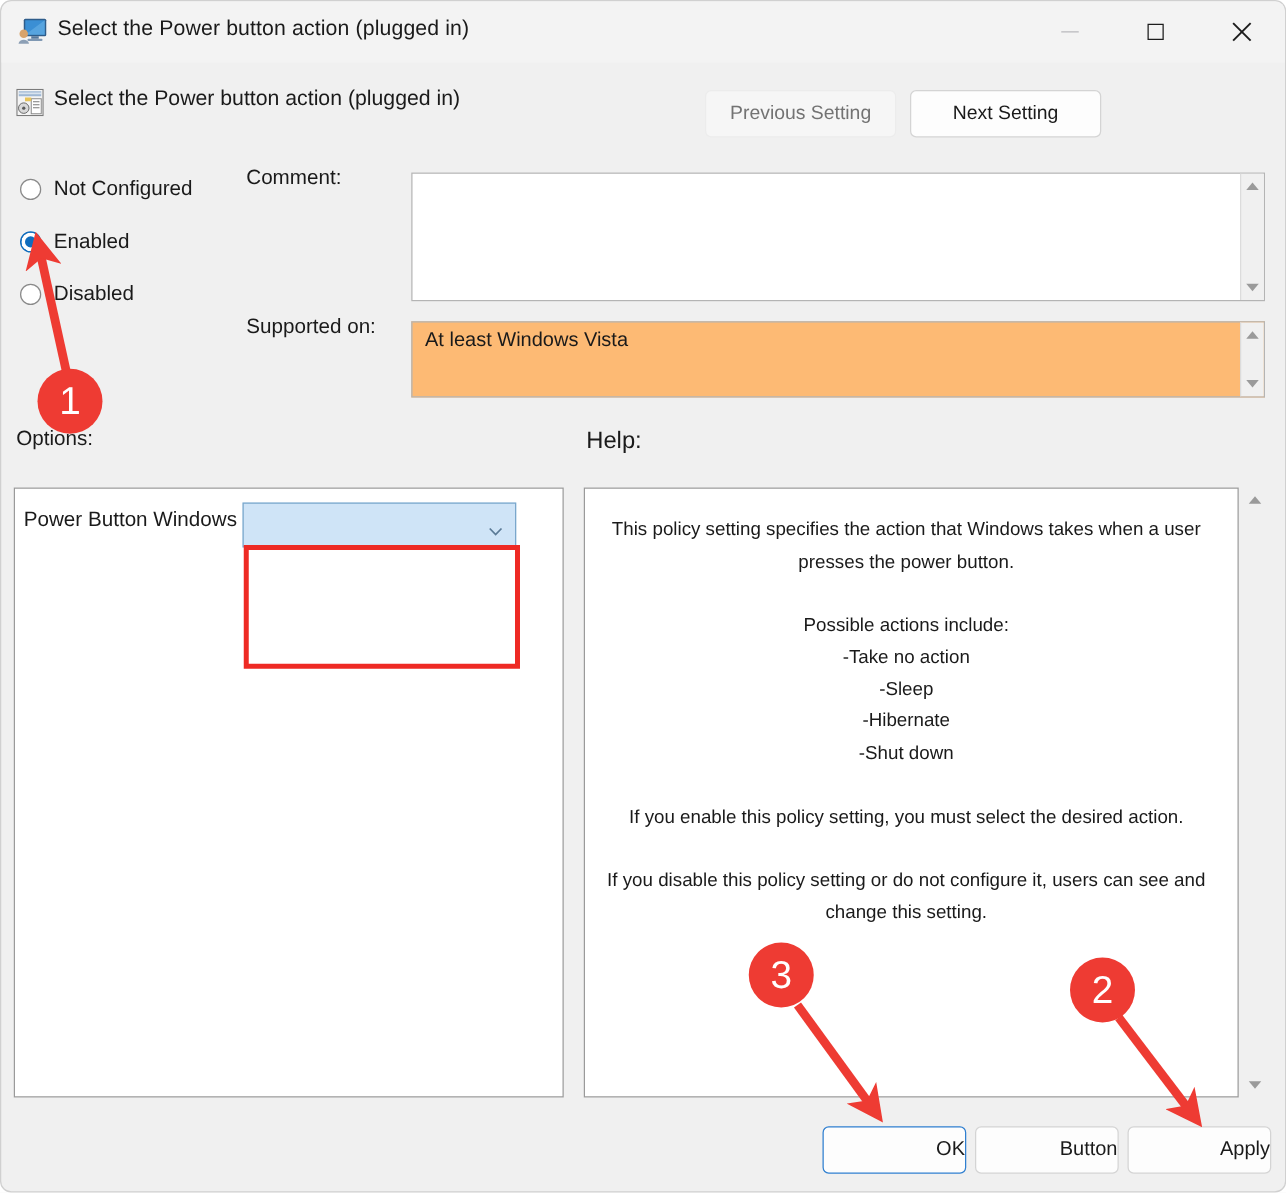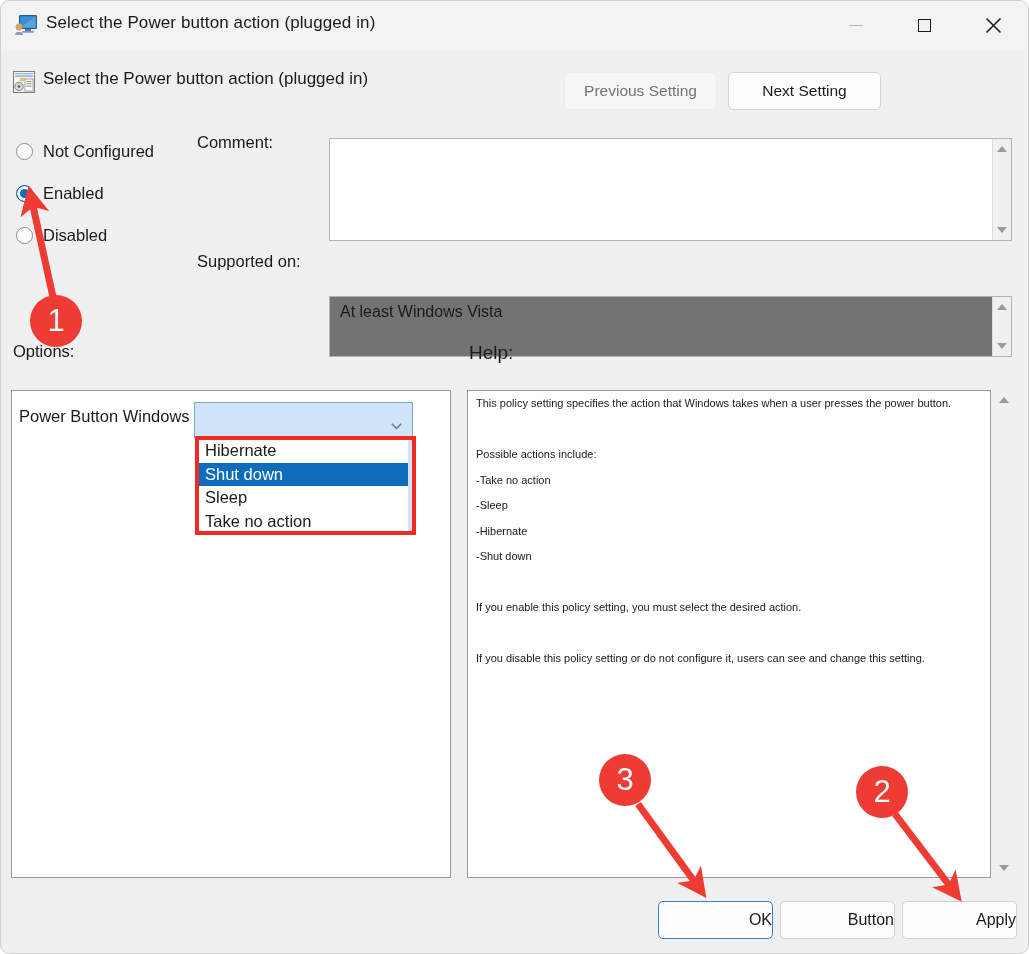--- a/index.html
+++ b/index.html
@@ -106,21 +106,21 @@
     width: 683px; height: 103px;
     background: #ffffff; border: 1px solid #b4b4b4;
   }
   #label-supported {
     position: absolute; left: 196px; top: 251px;
     font-size: 16.5px; color: #1a1a1a;
   }
   #supported-box {
     position: absolute; left: 328px; top: 256px;
     width: 683px; height: 61px;
-    background: #737373; border: 1px solid #b4b4b4; margin-top: 39px;
+    background: #fdba74; border: 1px solid #b4b4b4;
   }
   #supported-text {
     position: absolute; left: 10px; top: 6px;
     font-size: 16px; color: #1a1a1a; white-space: nowrap;
   }
 
   
   .vbar {
     position: absolute; right: 0; top: 0; bottom: 0; width: 19px;
     background: #f0f0f0; border-left: 1px solid #dcdcdc;
@@ -194,24 +194,25 @@
     pointer-events: none;
   }
 
   
   #help-pane {
     position: absolute; left: 466px; top: 389px;
     width: 524px; height: 488px;
     background: #ffffff; border: 1px solid #9a9a9a;
   }
   #help-text {
-    position: absolute; left: 8px; top: 0;
+    position: absolute; left: 8px; top: 20px;
     width: 498px;
-    font-size: 11px; line-height: 25.5px; color: #1a1a1a;
+    font-size: 15px; line-height: 25.5px; color: #1a1a1a;
     white-space: pre-wrap;
+    text-align: center;
   }
   #help-scrollbar {
     position: absolute; left: 993px; top: 389px;
     width: 19px; height: 488px;
     background: #f0f0f0;
   }
 
   
   .footbtn {
     position: absolute; top: 900px; height: 38px;
@@ -338,27 +339,20 @@
 
   <div id="combo">
     <span id="combo-value"></span>
     <span id="combo-chevron">
       <svg width="11" height="7" viewBox="0 0 11 7">
         <polyline points="0.8,0.8 5.5,5.6 10.2,0.8" fill="none" stroke="#5a7a96" stroke-width="1.4"></polyline>
       </svg>
     </span>
   </div>
 
-  <div id="combo-list">
-    <div class="opt">Hibernate</div>
-    <div class="opt sel">Shut down</div>
-    <div class="opt">Sleep</div>
-    <div class="opt">Take no action</div>
-    <div id="combo-list-bar"></div>
-  </div>
   <div id="list-highlight"></div>
 
   <div id="help-pane">
     <div id="help-text">This policy setting specifies the action that Windows takes when a user presses the power button.
 
 Possible actions include:
 -Take no action
 -Sleep
 -Hibernate
 -Shut down

